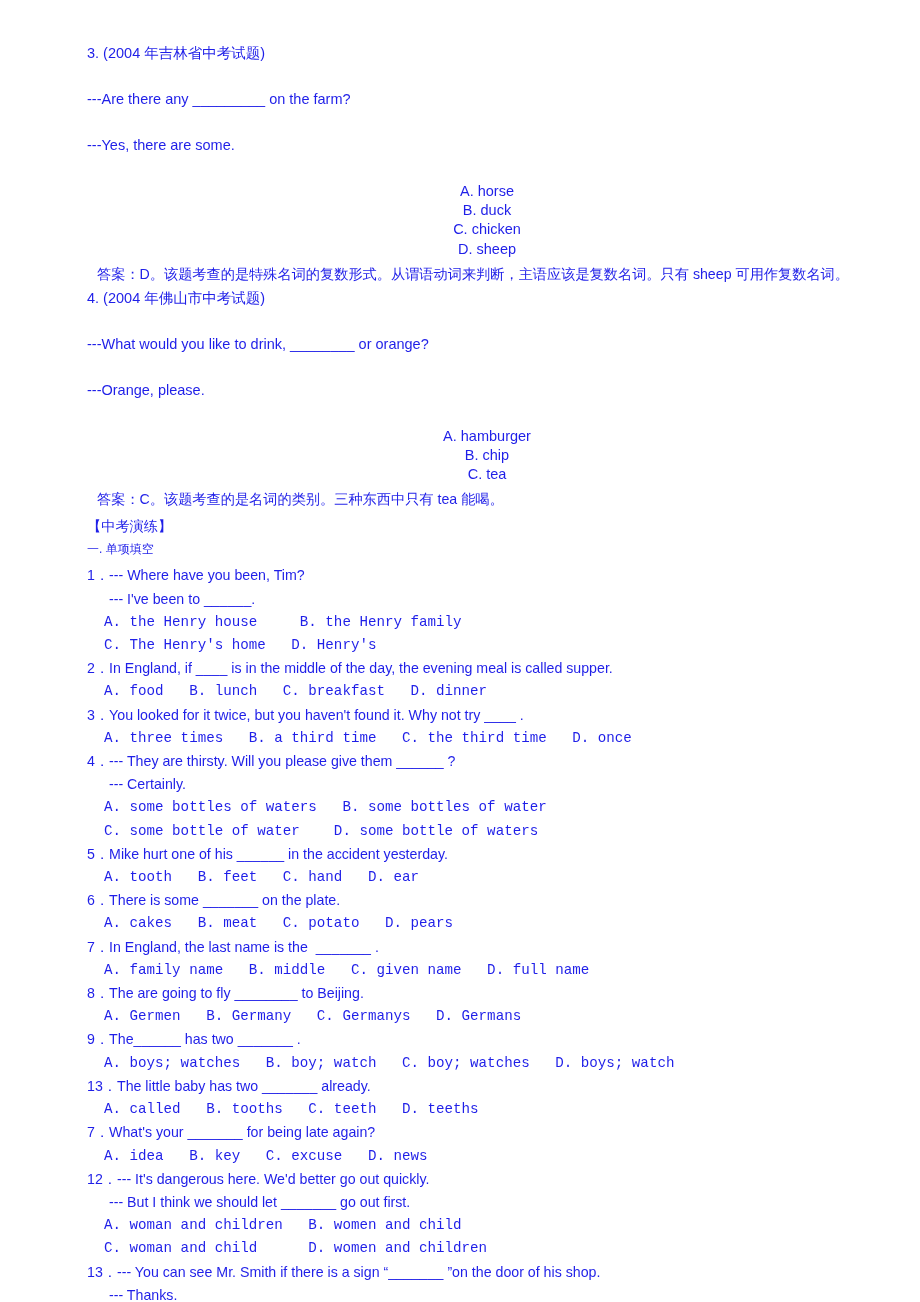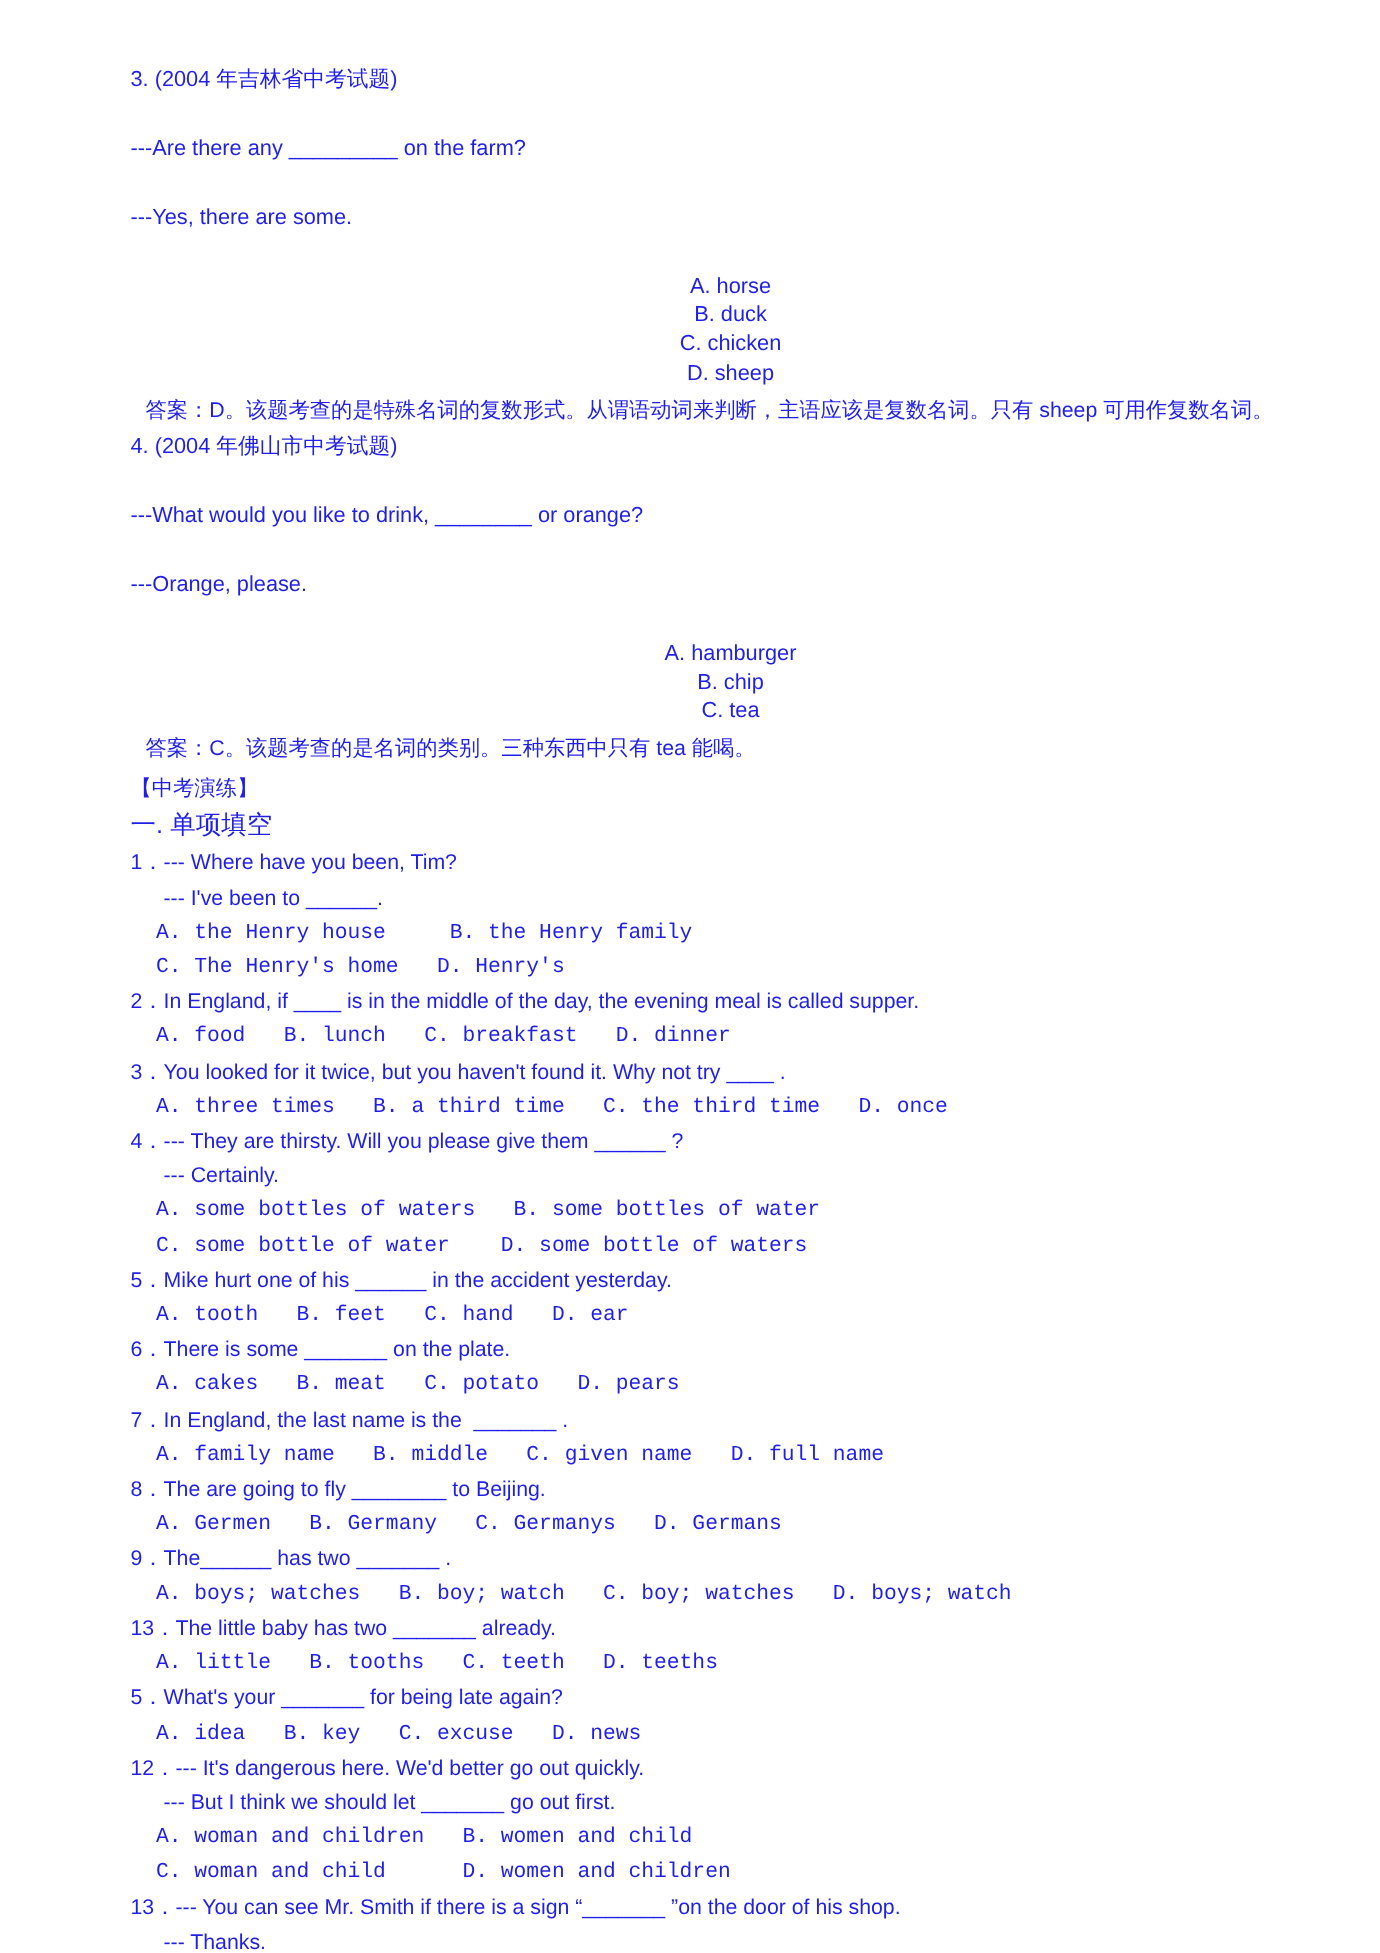--- a/index.html
+++ b/index.html
@@ -44,21 +44,21 @@
     margin-top: 3px;
     margin-bottom: 2px;
   }
 
   .section-tag {
     font-size: 14.2px;
     line-height: 23px;
     margin-top: 3px;
   }
   .section-sub {
-    font-size: 17px;
+    font-size: 12px;
     line-height: 23px;
     margin-bottom: 3px;
   }
 
   
   .drill { margin-top: 2px; }
   .q-block { margin: 0; }
   .q-stem {
     font-size: 14.2px;
     line-height: 23.2px;
@@ -158,25 +158,25 @@
         <div class="q-opts">A. Germen   B. Germany   C. Germanys   D. Germans</div>
       </div>
 
       <div class="q-block">
         <div class="q-stem">9．The______ has two _______ .</div>
         <div class="q-opts">A. boys; watches   B. boy; watch   C. boy; watches   D. boys; watch</div>
       </div>
 
       <div class="q-block">
         <div class="q-stem">13．The little baby has two _______ already.</div>
-        <div class="q-opts">A. little   B. tooths   C. teeth   D. teeths</div>
+        <div class="q-opts">A. called   B. tooths   C. teeth   D. teeths</div>
       </div>
 
       <div class="q-block">
-        <div class="q-stem">5．What's your _______ for being late again?</div>
+        <div class="q-stem">7．What's your _______ for being late again?</div>
         <div class="q-opts">A. idea   B. key   C. excuse   D. news</div>
       </div>
 
       <div class="q-block">
         <div class="q-stem">12．--- It's dangerous here. We'd better go out quickly.</div>
         <div class="q-cont">--- But I think we should let _______ go out first.</div>
         <div class="q-opts">A. woman and children   B. women and child</div>
         <div class="q-opts">C. woman and child      D. women and children</div>
       </div>
 

